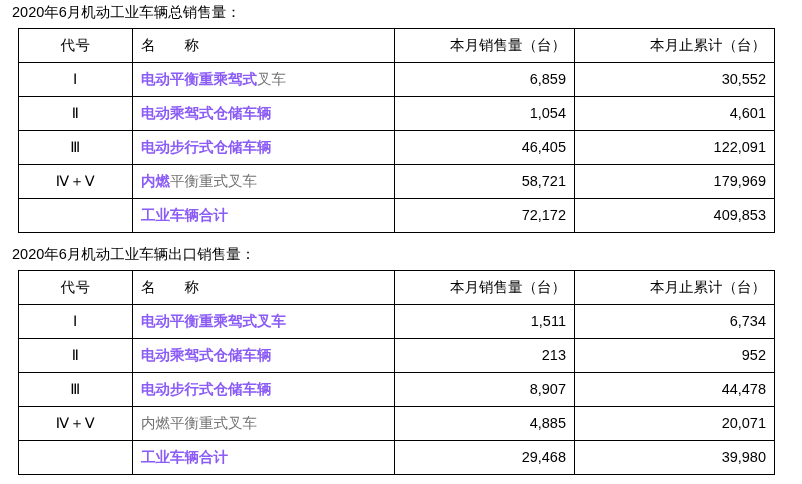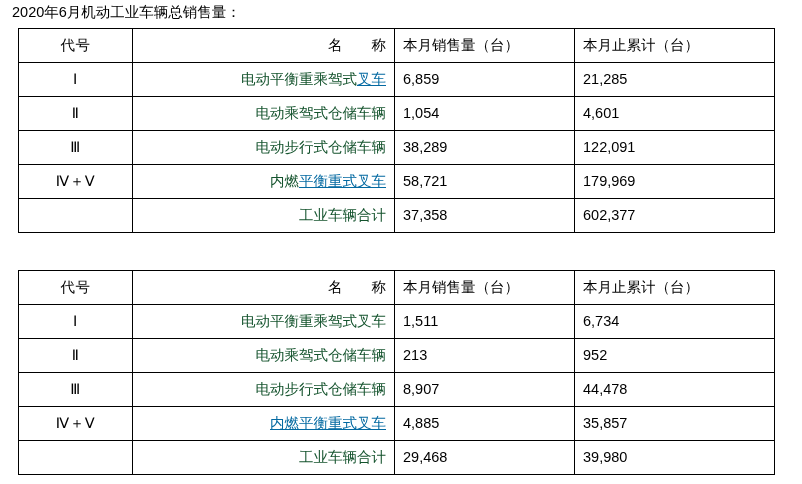--- a/index.html
+++ b/index.html
@@ -67,31 +67,31 @@
   .col-code   { width: 114px; }
   .col-name   { width: 262px; }
   .col-month  { width: 180px; }
   .col-total  { width: 200px; }
 
   .cell-code {
     text-align: center;
     letter-spacing: 0.5px;
   }
   .cell-name {
+    text-align: left;
+  }
+  .cell-num {
     text-align: right;
   }
-  .cell-num {
-    text-align: left;
-  }
   .link {
-    color: #0369a1;
-    text-decoration: underline;
+    color: #737373;
   }
   .plain {
-    color: #14532d;
+    color: #8b5cf6;
+    font-weight: bold;
   }
 </style>
 </head>
 <body>
 
 <div class="page">
 
   <div class="caption caption-1">2020年6月机动工业车辆总销售量：</div>
 
   <table class="data-table table-1">
@@ -105,49 +105,50 @@
       <tr>
         <td class="cell-code">代号</td>
         <td class="cell-name hdr-name">名　　称</td>
         <td class="cell-num">本月销售量（台）</td>
         <td class="cell-num">本月止累计（台）</td>
       </tr>
       <tr>
         <td class="cell-code">Ⅰ</td>
         <td class="cell-name"><span class="plain">电动平衡重乘驾式</span><span class="link">叉车</span></td>
         <td class="cell-num">6,859</td>
-        <td class="cell-num">21,285</td>
+        <td class="cell-num">30,552</td>
       </tr>
       <tr>
         <td class="cell-code">Ⅱ</td>
         <td class="cell-name"><span class="plain">电动乘驾式仓储车辆</span><span class="link"></span></td>
         <td class="cell-num">1,054</td>
         <td class="cell-num">4,601</td>
       </tr>
       <tr>
         <td class="cell-code">Ⅲ</td>
         <td class="cell-name"><span class="plain">电动步行式仓储车辆</span><span class="link"></span></td>
-        <td class="cell-num">38,289</td>
+        <td class="cell-num">46,405</td>
         <td class="cell-num">122,091</td>
       </tr>
       <tr>
         <td class="cell-code">Ⅳ＋Ⅴ</td>
         <td class="cell-name"><span class="plain">内燃</span><span class="link">平衡重式叉车</span></td>
         <td class="cell-num">58,721</td>
         <td class="cell-num">179,969</td>
       </tr>
       <tr>
         <td class="cell-code"></td>
         <td class="cell-name"><span class="plain">工业车辆合计</span><span class="link"></span></td>
-        <td class="cell-num">37,358</td>
-        <td class="cell-num">602,377</td>
+        <td class="cell-num">72,172</td>
+        <td class="cell-num">409,853</td>
       </tr>
     </tbody>
   </table>
 
+  <div class="caption caption-2">2020年6月机动工业车辆出口销售量：</div>
 
   <table class="data-table table-2">
     <colgroup>
       <col class="col-code">
         <col class="col-name">
         <col class="col-month">
         <col class="col-total">
     </colgroup>
     <tbody>
       <tr>
@@ -171,21 +172,21 @@
       <tr>
         <td class="cell-code">Ⅲ</td>
         <td class="cell-name"><span class="plain">电动步行式仓储车辆</span><span class="link"></span></td>
         <td class="cell-num">8,907</td>
         <td class="cell-num">44,478</td>
       </tr>
       <tr>
         <td class="cell-code">Ⅳ＋Ⅴ</td>
         <td class="cell-name"><span class="plain"></span><span class="link">内燃平衡重式叉车</span></td>
         <td class="cell-num">4,885</td>
-        <td class="cell-num">35,857</td>
+        <td class="cell-num">20,071</td>
       </tr>
       <tr>
         <td class="cell-code"></td>
         <td class="cell-name"><span class="plain">工业车辆合计</span><span class="link"></span></td>
         <td class="cell-num">29,468</td>
         <td class="cell-num">39,980</td>
       </tr>
     </tbody>
   </table>
 

